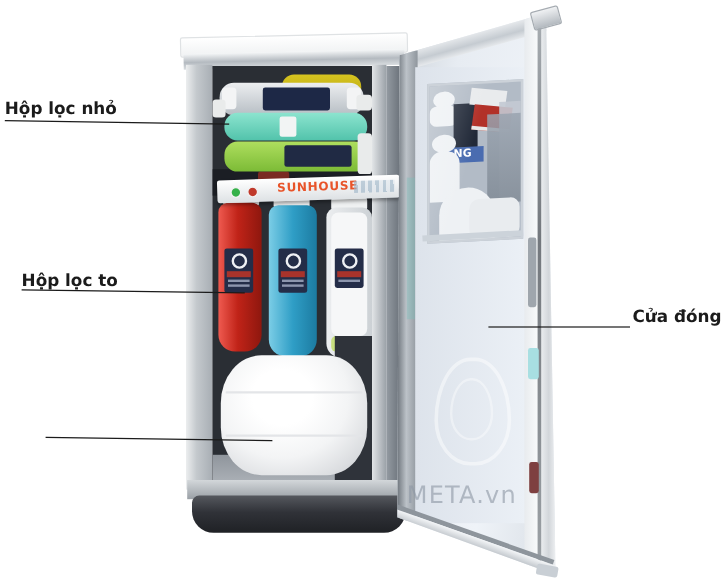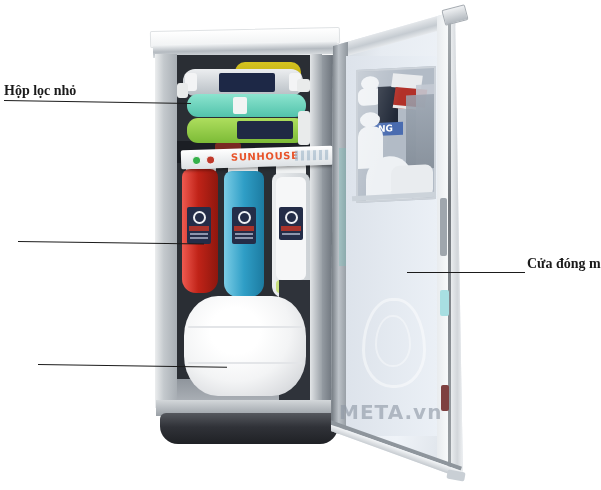--- a/index.html
+++ b/index.html
@@ -1,21 +1,21 @@
 <!DOCTYPE html>
 <html style="--annotation-text: #1b1b1b; --brand-text: #e8542a; --filter-red: #c02318; --filter-cyan: #2f9ec6; --filter-teal: #8ce4cf; --filter-lime: #aede5e; --filter-yellow: #d6c41f; --led-green: #35b14a; --led-red: #c0392b; --tank-white: #f3f4f5; --base-dark: #303238; --sign-red: #b23129; --reflect-blue: #4a6cb0; --watermark-color: rgba(142,152,165,0.62);"><head>
 <meta charset="utf-8">
 <style>
   html,body{margin:0;padding:0;background:#fff;}
   .scene{position:relative;width:601px;height:490px;background:#fff;overflow:hidden;
          font-family:"DejaVu Sans","Liberation Sans",sans-serif;}
   .abs{position:absolute;}
 
   
-  .callout{font-size:14px;font-weight:600;color:var(--annotation-text,#1b1b1b);white-space:nowrap;font-family:Liberation Serif, serif;}
+  .callout{font-size:14px;font-weight:600;color:var(--annotation-text,#1b1b1b);white-space:nowrap;}
   .leader{height:0;border-top:1.4px solid var(--annotation-text,#1b1b1b);transform-origin:left center;}
 
   
   .cab-lid{left:150px;top:29px;width:188px;height:15px;background:linear-gradient(#ffffff,#f0f2f3);
            border:1px solid #dfe2e4;border-radius:2px;transform:rotate(-1.3deg);}
   .cab-bezel{left:153px;top:43px;width:184px;height:13px;transform:rotate(-1.3deg);
              background:linear-gradient(#f4f6f7,#b4bac0 55%,#d9dde0);}
   .cab-left{left:155px;top:54px;width:22px;height:354px;
             background:linear-gradient(90deg,#eceeef,#c4c9cd 40%,#a8aeb4);}
   .cab-interior{left:177px;top:55px;width:133px;height:351px;background:#2a2e34;overflow:hidden;}
@@ -117,21 +117,21 @@
   .edge-gray{left:440px;top:198px;width:7px;height:58px;background:#9fa6ad;border-radius:2px;}
   .door-bottom{left:329px;top:424px;width:144px;height:15px;transform:rotate(19.5deg);transform-origin:left top;
                background:linear-gradient(#f3f5f7,#b5bbc1 60%,#e0e4e7);}
   .door-bottom2{left:330px;top:420px;width:140px;height:4px;transform:rotate(19.5deg);transform-origin:left top;
                 background:#8e959c;}
   .door-cap{left:443px;top:7px;width:22px;height:14px;transform:rotate(-15deg);border-radius:2px;
             background:linear-gradient(#eff1f3,#b3b9bf);border:1px solid #a6acb2;}
   .door-foot{left:447px;top:471px;width:18px;height:9px;transform:rotate(10deg);
              background:#c9cfd5;border-radius:2px;}
 
-  .watermark{font-size:20px;font-weight:bold;letter-spacing:1px;
+  .watermark{font-size:20px;font-weight:normal;letter-spacing:1px;
              color:var(--watermark-color,rgba(142,152,165,.62));}
 </style>
 </head>
 <body>
 
 <div class="scene">
 
   <div class="abs cab-lid"></div>
   <div class="abs cab-bezel"></div>
   <div class="abs cab-left"></div>
@@ -241,20 +241,21 @@
     <div class="abs edge-maroon"></div>
     <div class="abs door-bottom2"></div>
     <div class="abs door-bottom"></div>
   </div>
   <div class="abs door-cap"></div>
   <div class="abs door-foot"></div>
 
   <div class="abs callout" style="left:4px;top:83px;">Hộp lọc nhỏ</div>
   <div class="abs leader" style="left:4px;top:100px;width:187px;transform:rotate(0.9deg);"></div>
 
+  <div class="abs callout" style="left:18px;top:226px;">Hộp lọc to</div>
   <div class="abs leader" style="left:18px;top:241px;width:186px;transform:rotate(0.8deg);"></div>
 
   <div class="abs leader" style="left:38px;top:364px;width:189px;transform:rotate(0.8deg);"></div>
 
   <div class="abs callout" style="left:527px;top:256px;">Cửa đóng mở</div>
   <div class="abs leader" style="left:407px;top:272px;width:118px;"></div>
 
   <div class="abs watermark" style="left:339px;top:400px;">META.vn</div>
 </div>
 

